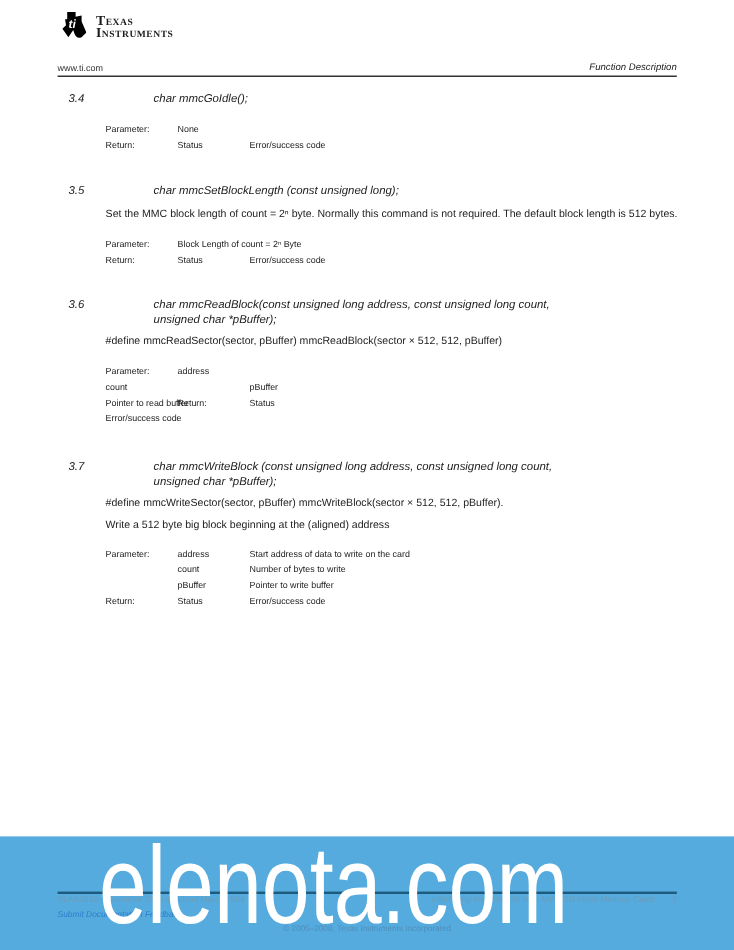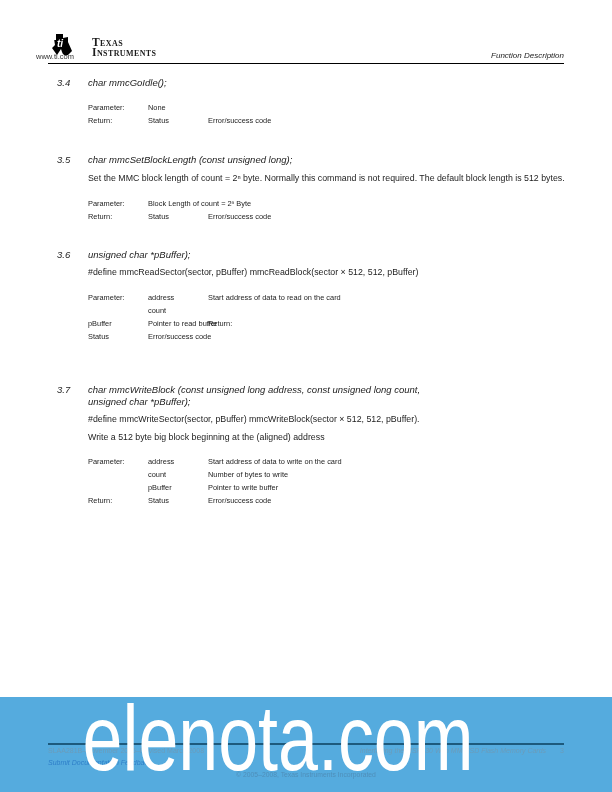--- a/index.html
+++ b/index.html
@@ -2,32 +2,32 @@
 <html><head>
 <meta charset="utf-8">
 <style>
   html,body{margin:0;padding:0;}
   body{
     width:612px;height:792px;position:relative;overflow:hidden;
     background:#ffffff;color:#1c1c1c;
     font-family:"Liberation Sans", sans-serif;
   }
   
-  .logo{position:absolute;top:10px;left:50px;display:flex;align-items:flex-start;gap:20px;margin-top:24px;}
+  .logo{position:absolute;top:10px;left:50px;display:flex;align-items:flex-start;gap:8px;}
   .logo-text{font-family:"Liberation Serif", serif;font-weight:bold;font-variant:small-caps;
     font-size:11.5px;line-height:10px;letter-spacing:.4px;padding-top:3px;}
-  .site{position:absolute;top:52px;left:36px;font-size:7.5px;color:#333;}
+  .site{position:absolute;top:52px;left:48px;font-size:7.5px;color:#333;}
   .running{position:absolute;top:51px;right:48px;font-size:8px;font-style:italic;color:#222;}
   .header-rule{position:absolute;top:63px;left:48px;right:48px;height:1px;background:#000;}
   
   .section{position:absolute;left:57px;right:44px;}
   .s34{top:77px;} .s35{top:154px;} .s36{top:249px;} .s37{top:384px;}
   .sec-head{display:flex;font-size:9.5px;font-weight:normal;font-style:italic;line-height:12px;}
   .sec-num{width:31px;flex:none;}
-  .sec-title{flex:1;}
+  .sec-title{flex:1;margin-left:40px;}
   .tline{display:block;white-space:nowrap;}
   .body-p{margin:0 0 0 31px;font-size:8.8px;line-height:13px;}
   .mt4{margin-top:4px;} .mt5{margin-top:5px;} .mt6{margin-top:6px;}
   .ptable{margin-left:31px;display:grid;grid-template-columns:60px 60px auto;
     font-size:7.4px;line-height:13px;}
   .ptable span{white-space:nowrap;} .tmt12{margin-top:12px;} .tmt11{margin-top:11px;}
   
   .banner{position:absolute;left:0;top:697px;width:612px;height:95px;background:#55abde;}
   .footer-rule{position:absolute;top:743px;left:48px;right:48px;height:2px;background:#1d5a7d;}
   .footer-row1{position:absolute;top:747px;left:48px;right:48px;font-size:7px;color:#6b9cba;
@@ -93,28 +93,28 @@
     <span>Return:</span>
     <span>Status</span>
     <span>Error/success code</span>
   </div>
 </div>
 
 <div class="section s36">
   <div class="sec-head">
     <span class="sec-num">3.6</span>
     <span class="sec-title">
+      <span class="tline">char mmcReadBlock(const unsigned long address, const unsigned long count,</span>
       <span class="tline">unsigned char *pBuffer);</span>
     </span>
   </div>
   <p class="body-p mt5">#define mmcReadSector(sector, pBuffer) mmcReadBlock(sector × 512, 512, pBuffer)</p>
   <div class="ptable tmt12">
     <span>Parameter:</span>
     <span>address</span>
-    <span>Start address of data to read on the card</span>
     <span></span>
     <span>count</span>
     <span></span>
     <span>pBuffer</span>
     <span>Pointer to read buffer</span>
     <span>Return:</span>
     <span>Status</span>
     <span>Error/success code</span>
   </div>
 </div>

